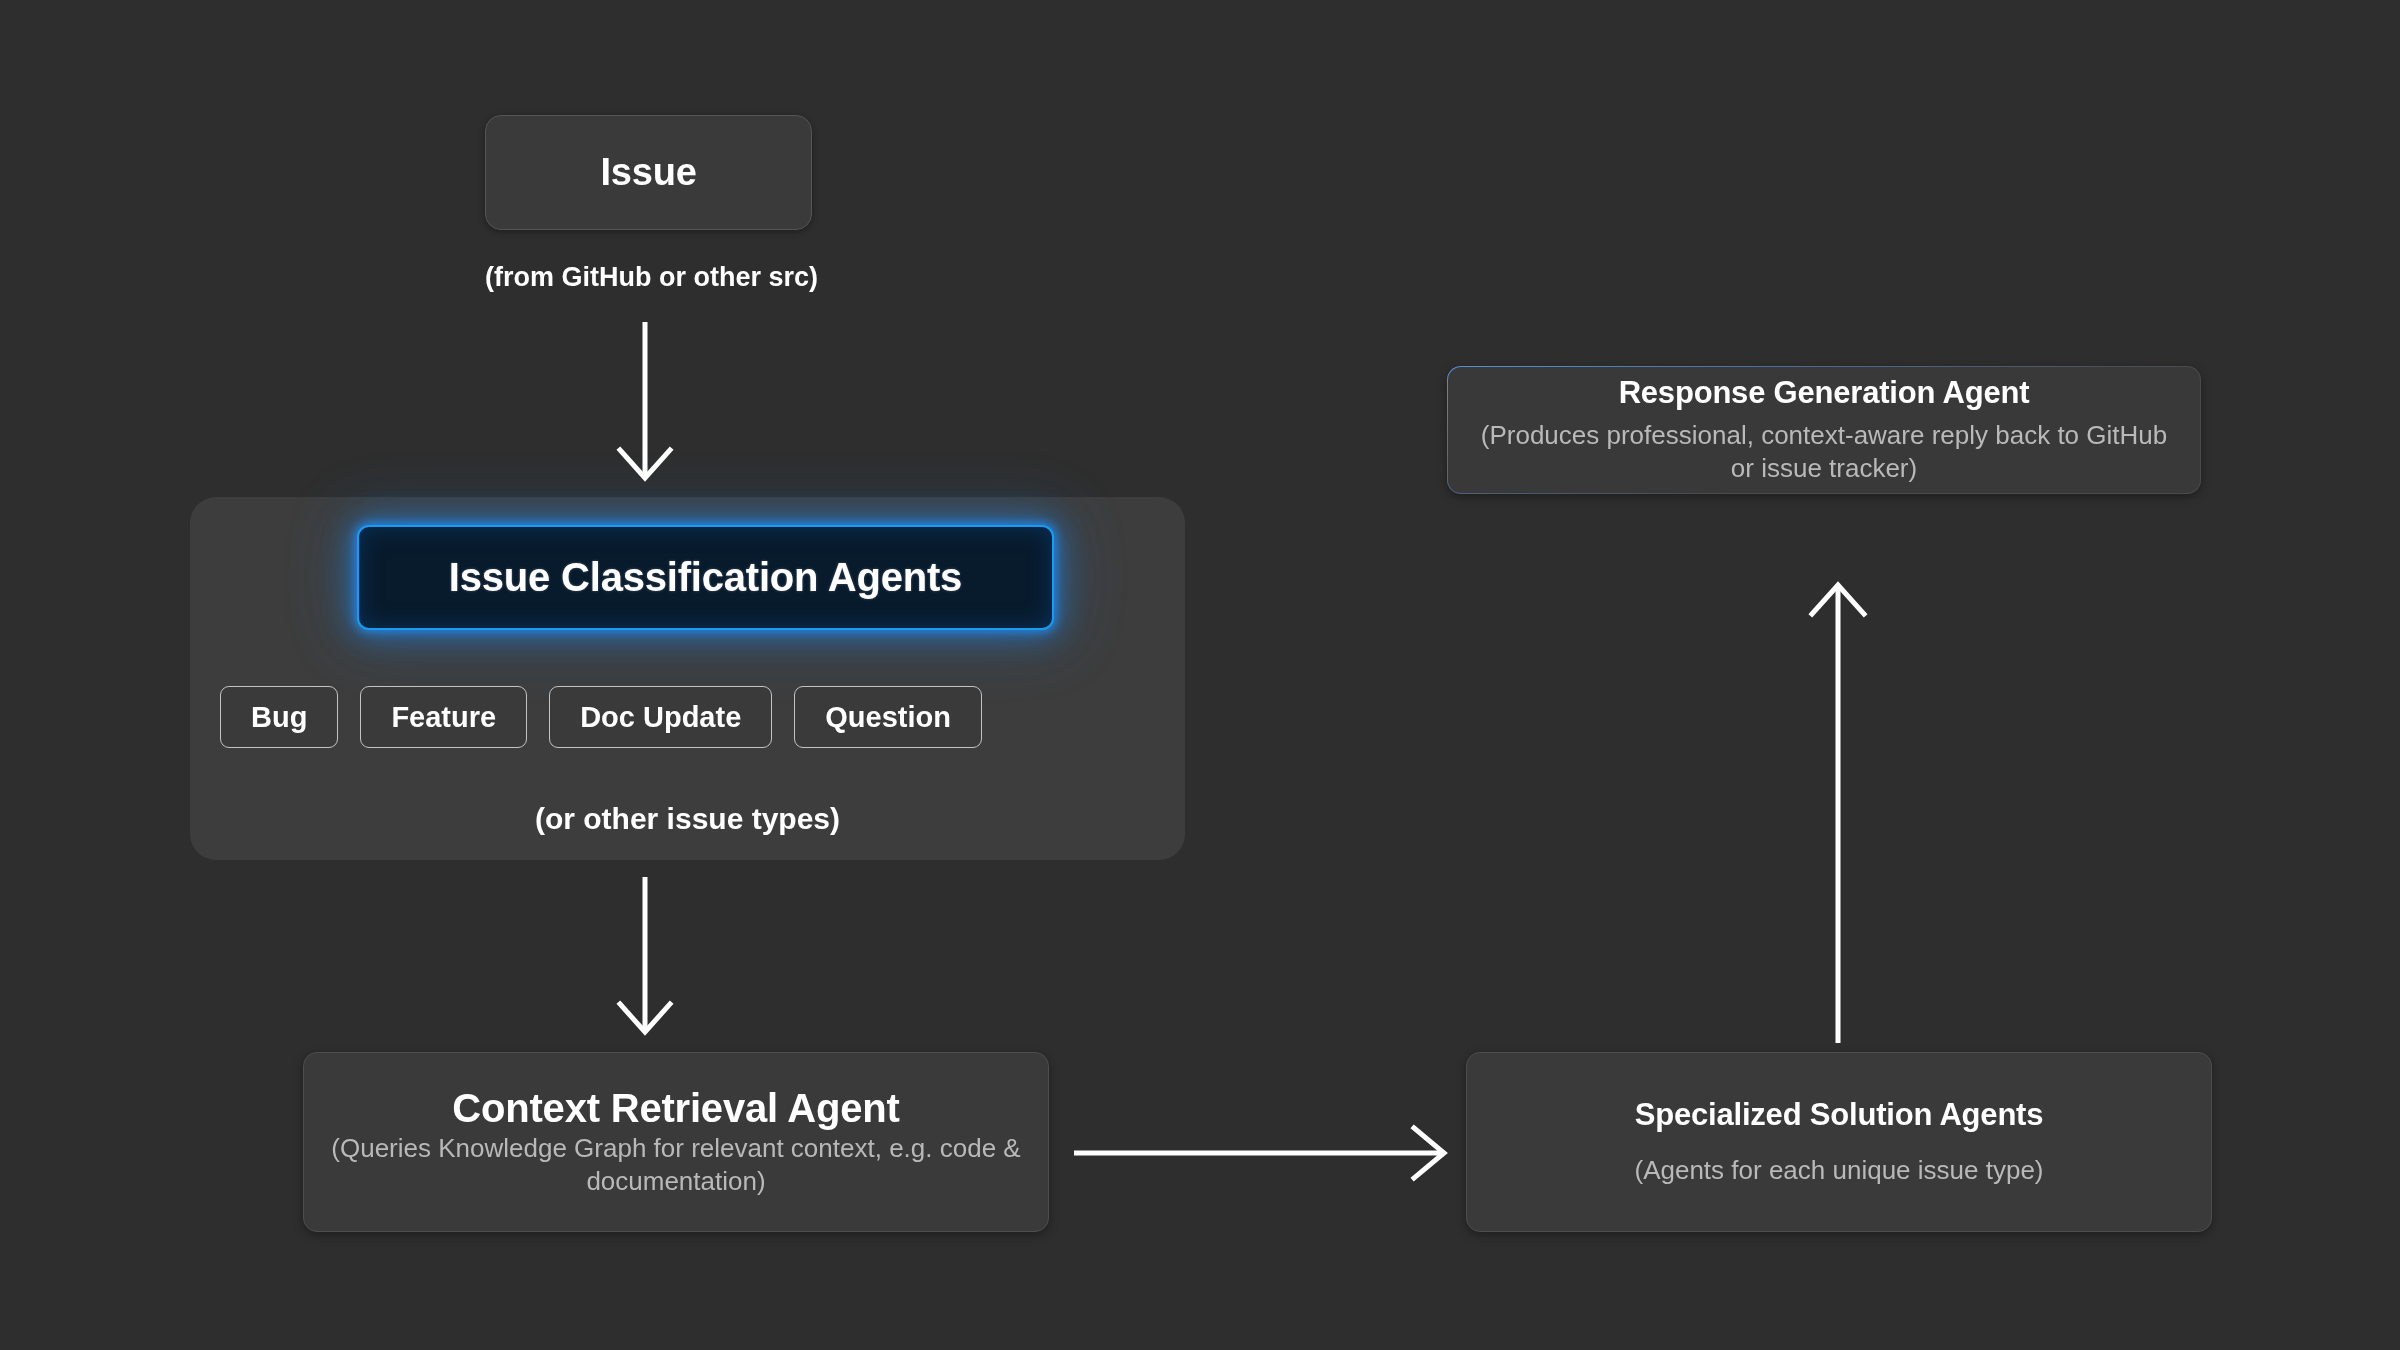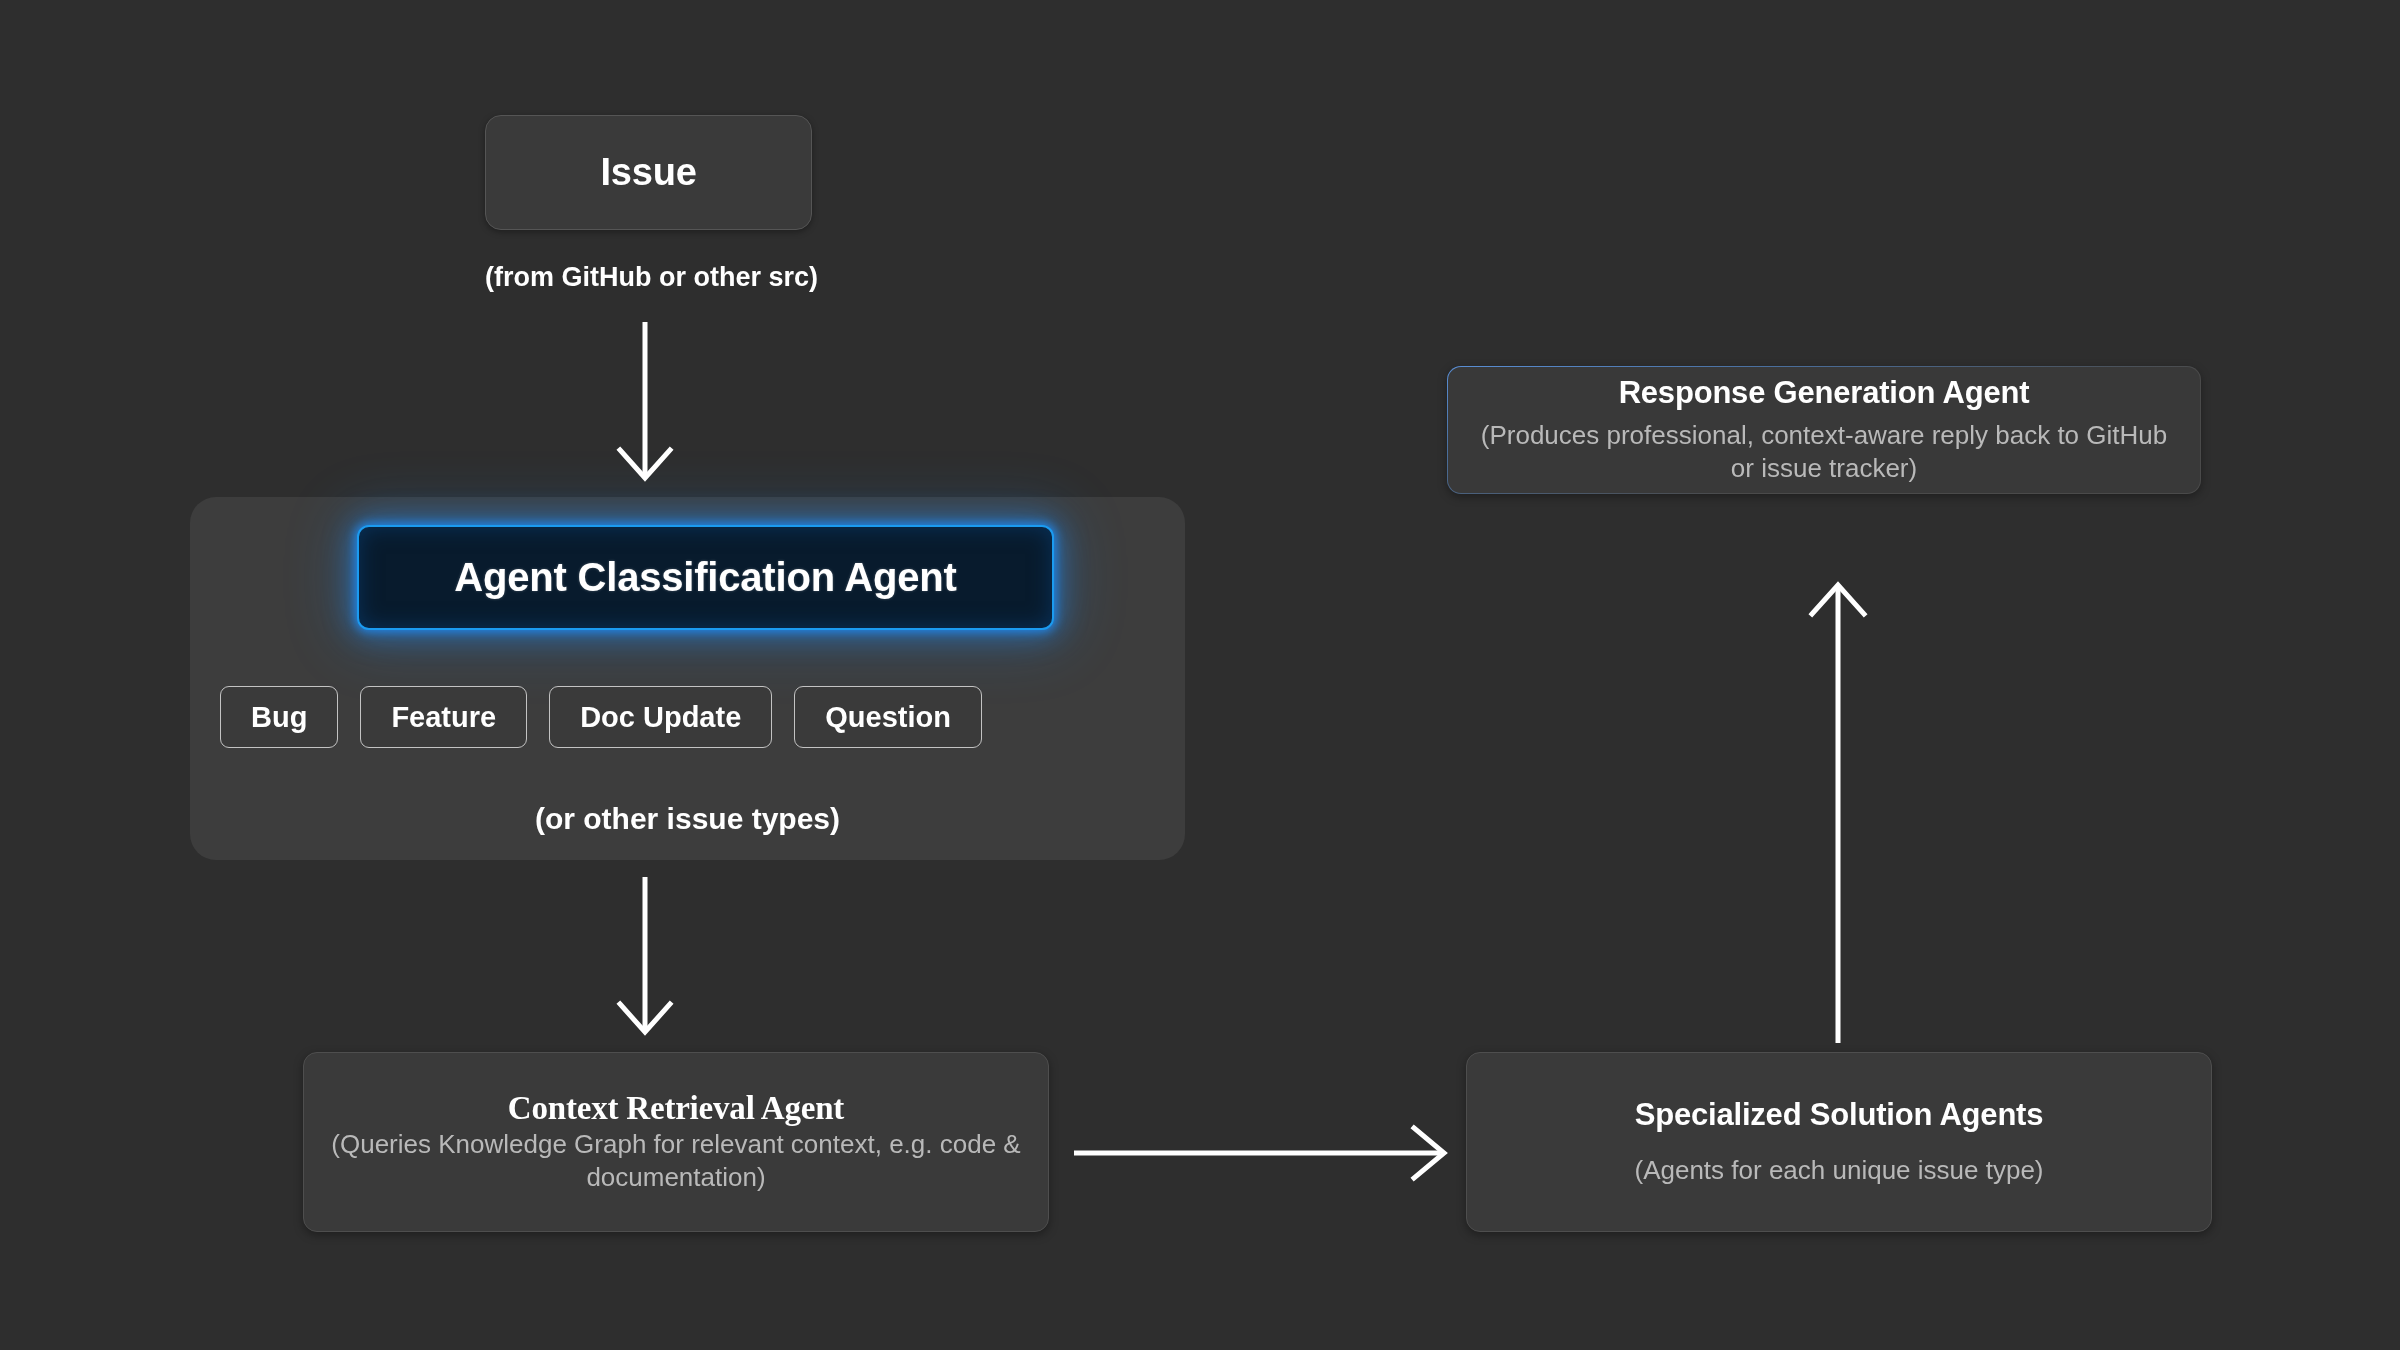--- a/index.html
+++ b/index.html
@@ -165,21 +165,21 @@
     left: 303px;
     top: 1052px;
     width: 746px;
     height: 180px;
     border-radius: 14px;
     background: #3a3a3a;
     border: 1.5px solid #4e4e4e;
     padding: 0 20px;
     box-shadow: 0 3px 10px rgba(0,0,0,0.35);
   }
-  #context-node .node-title { font-size: 33px; margin-bottom: 1px; font-family: Liberation Serif, serif; }
+  #context-node .node-title { font-size: 40px; margin-bottom: 1px; }
   #context-node .node-sub { font-size: 26px; }
 
   
   #specialized-node {
     left: 1466px;
     top: 1052px;
     width: 746px;
     height: 180px;
     border-radius: 14px;
     background: #3a3a3a;
@@ -206,21 +206,21 @@
 <div class="canvas">
 
   <div class="node" id="issue-node">
     <div class="node-title">Issue</div>
   </div>
   <div class="caption" id="issue-caption">(from GitHub or other src)</div>
 
   <div id="classification-panel"></div>
 
   <div id="classification-agent">
-    <div class="node-title">Agent Classification Agent</div>
+    <div class="node-title">Issue Classification Agents</div>
   </div>
 
   <div class="chip-row">
     <div class="chip">Bug</div>
     <div class="chip">Feature</div>
     <div class="chip">Doc Update</div>
     <div class="chip">Question</div>
   </div>
 
   <div class="caption" id="types-caption">(or other issue types)</div>

